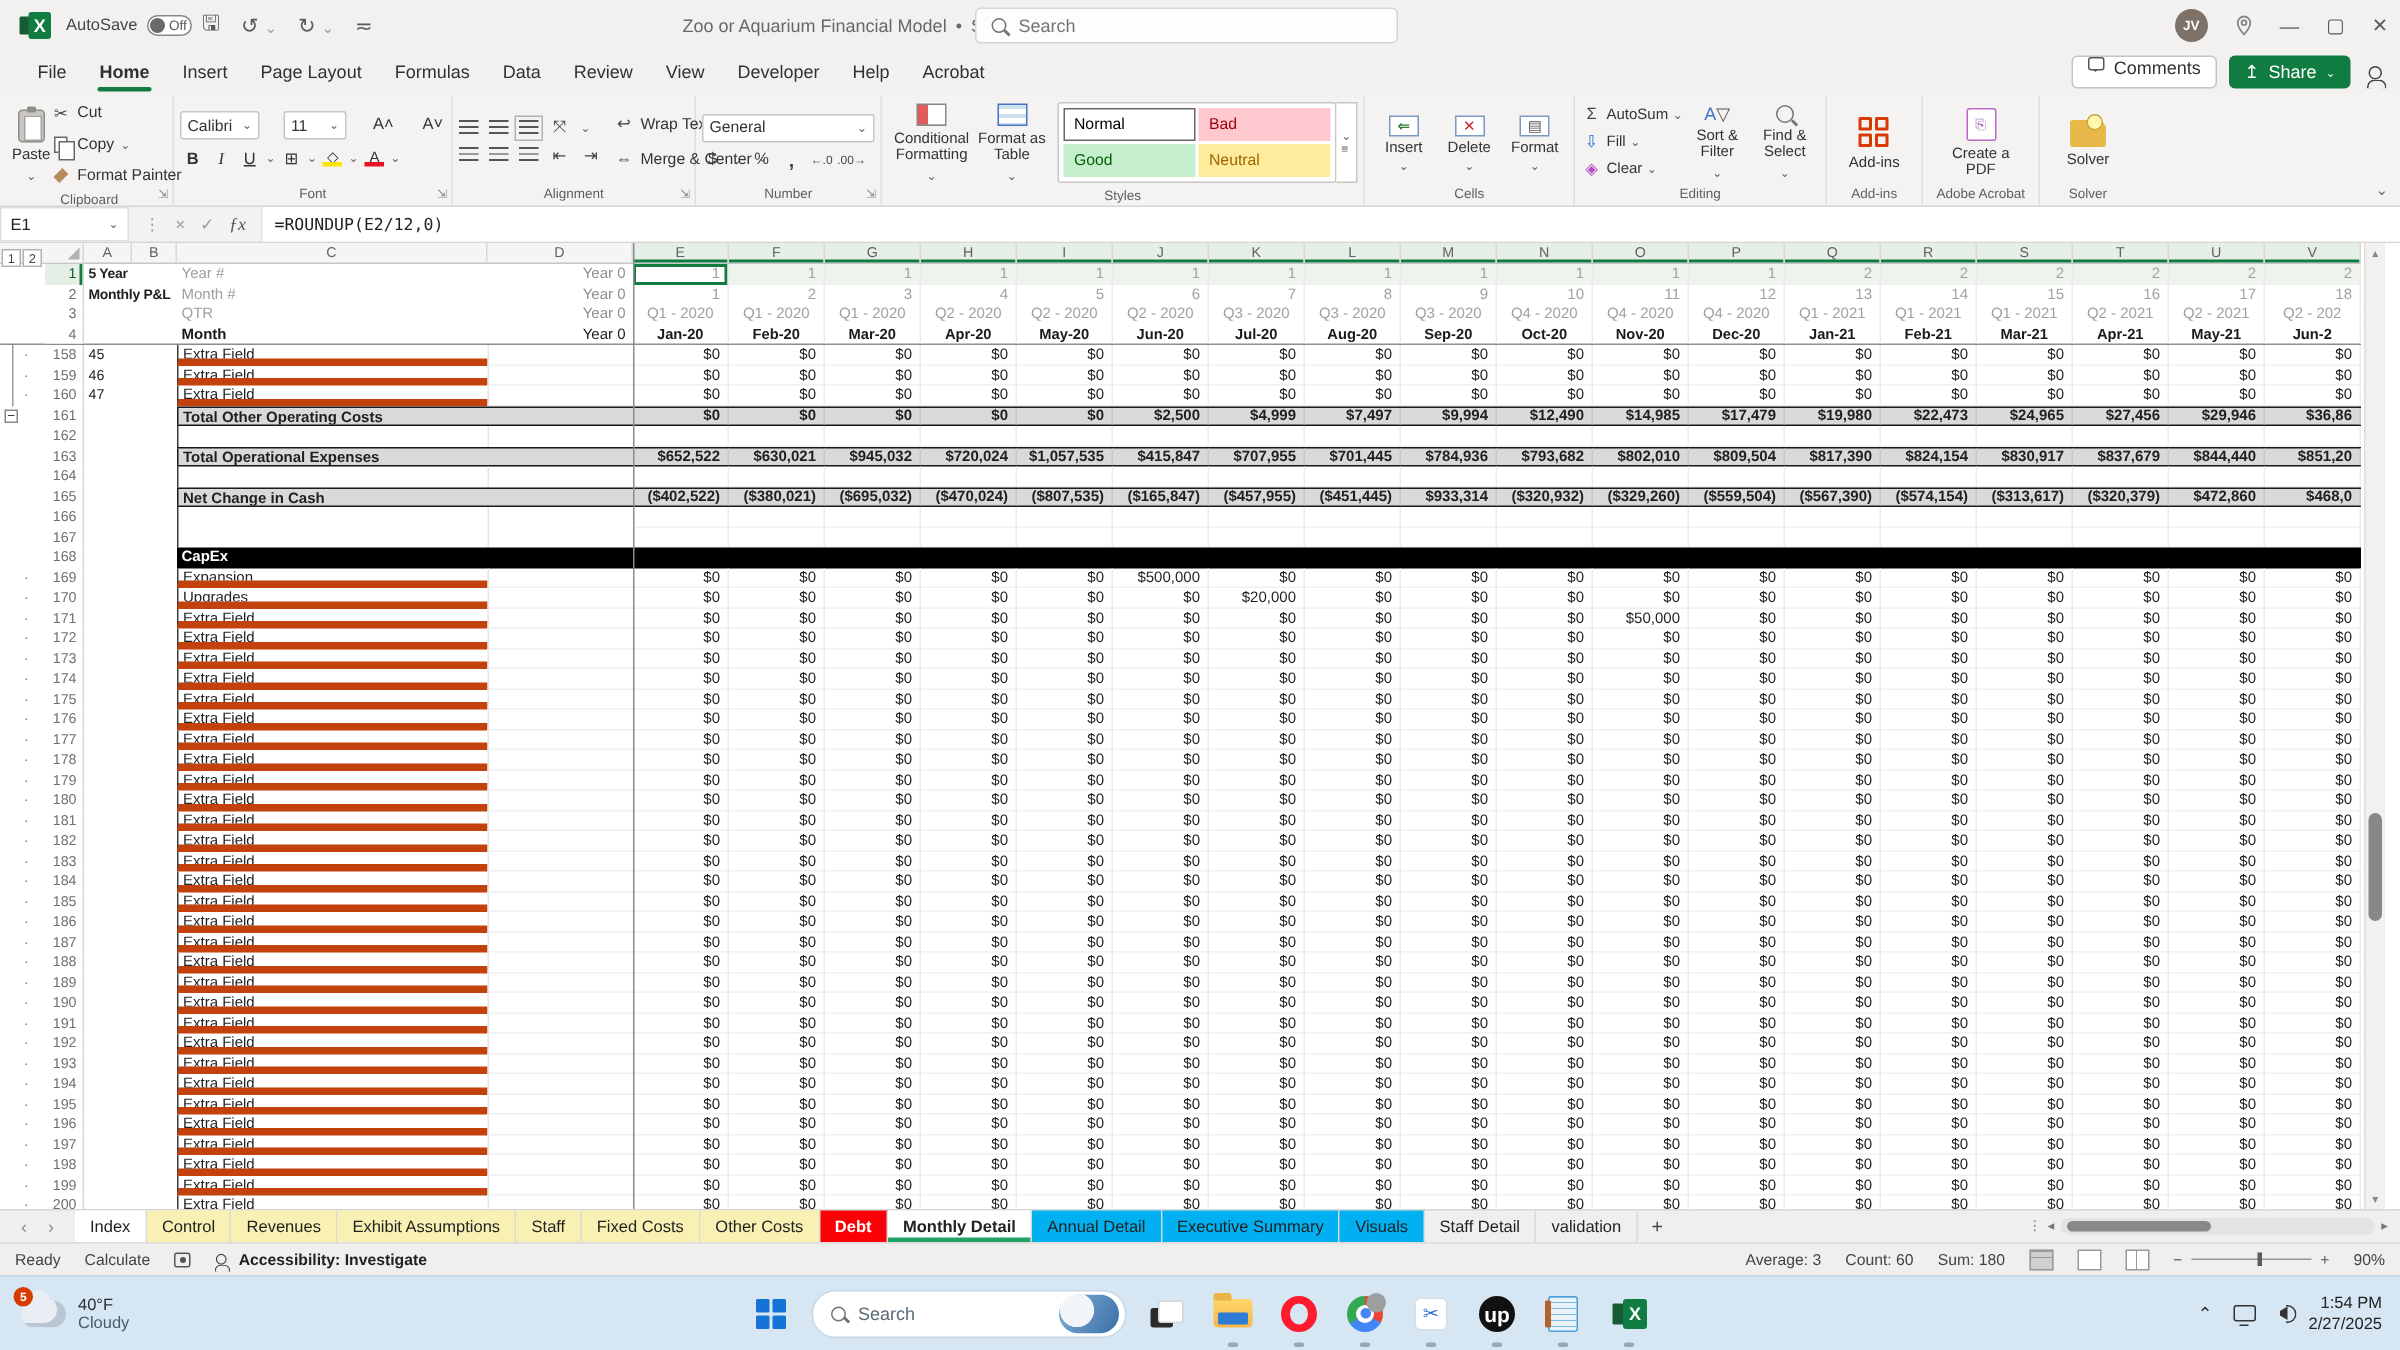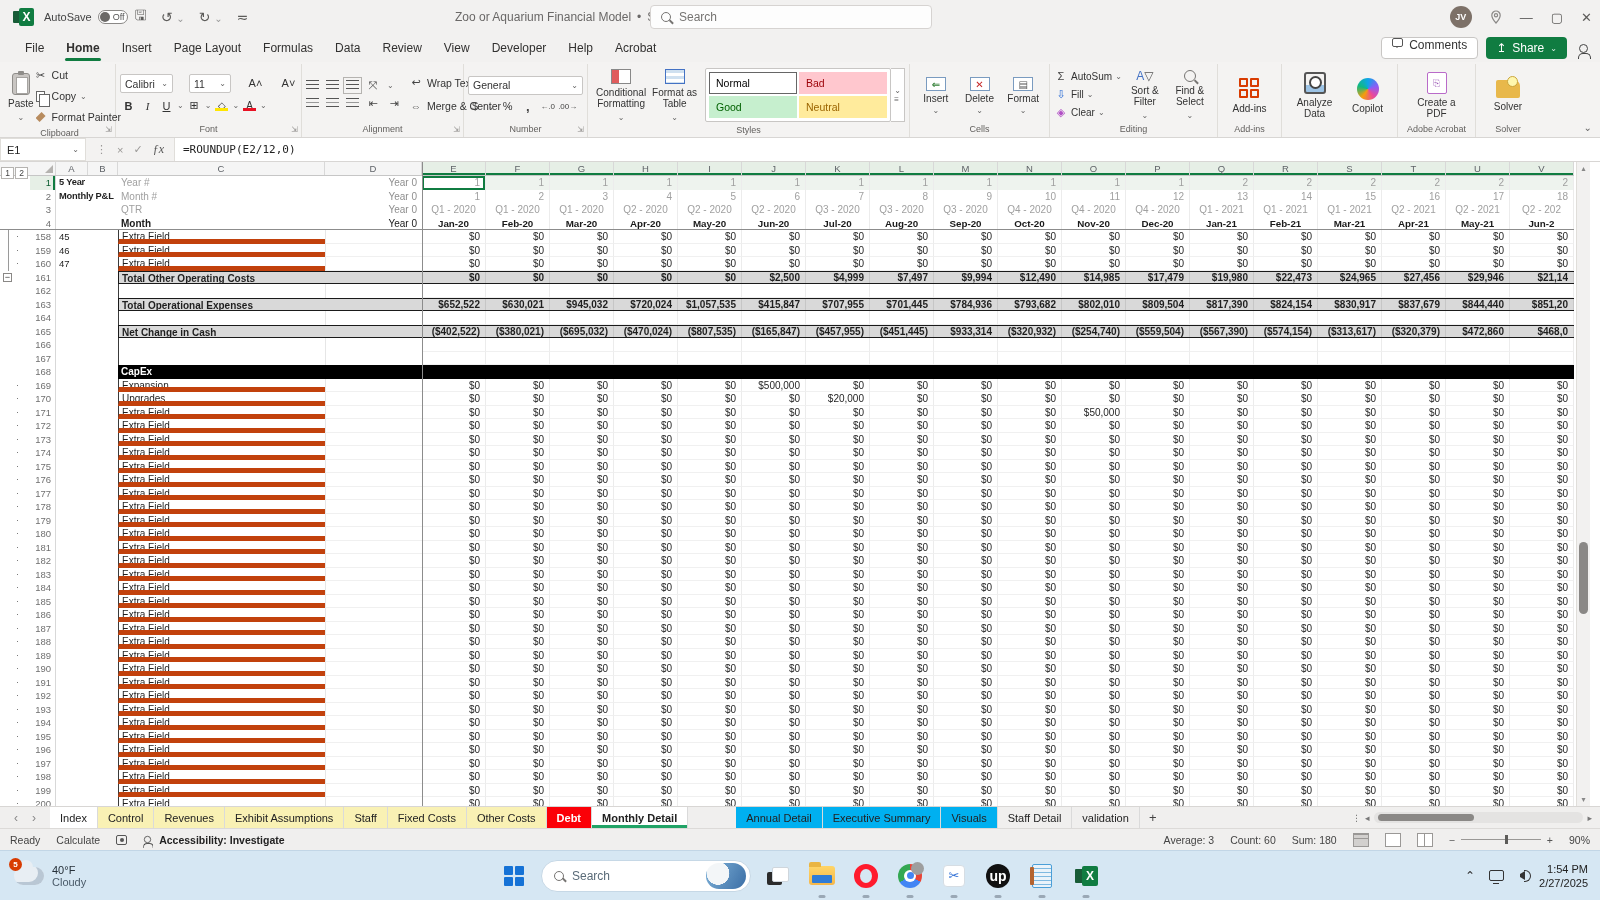--- a/index.html
+++ b/index.html
@@ -488,33 +488,20 @@
               <span></span>
               <span></span>
               <span></span>
             </span>
             <span class="cap">Add-ins</span>
           </div>
       </div>
       <div class="rg-label">Add-ins</div>
     </div>
 
-    <div class="rgroup" style="width:116px">
-      <div class="rg-body" style="justify-content:center;gap:2px">
-        <div class="bigbtn" style="width:54px">
-            <span class="analyze-ico"></span>
-            <span class="cap">Analyze Data</span>
-          </div>
-        <div class="bigbtn" style="width:48px">
-            <span class="copilot-ico"></span>
-            <span class="cap">Copilot</span>
-          </div>
-      </div>
-      <div class="rg-label"> </div>
-    </div>
 
     <div class="rgroup" style="width:78px">
       <div class="rg-body" style="justify-content:center">
         <div class="bigbtn">
             <span class="pdf-ico">⎘</span>
             <span class="cap">Create a PDF</span>
           </div>
       </div>
       <div class="rg-label">Adobe Acrobat</div>
     </div>
@@ -790,21 +777,21 @@
             <div class="v">$7,497</div>
             <div class="v">$9,994</div>
             <div class="v">$12,490</div>
             <div class="v">$14,985</div>
             <div class="v">$17,479</div>
             <div class="v">$19,980</div>
             <div class="v">$22,473</div>
             <div class="v">$24,965</div>
             <div class="v">$27,456</div>
             <div class="v">$29,946</div>
-            <div class="v">$21,14</div>
+            <div class="v">$36,86</div>
           </div>
         </div>
         <div class="grow r-blank">
           <div class="c-gut"></div>
           <div class="c-num">162</div>
           <div class="c-ab"></div>
           <div class="band">
             <div class="c-c"></div>
             <div class="c-d"></div>
             <div class="v"></div>
@@ -891,21 +878,21 @@
             <div class="v">($402,522)</div>
             <div class="v">($380,021)</div>
             <div class="v">($695,032)</div>
             <div class="v">($470,024)</div>
             <div class="v">($807,535)</div>
             <div class="v">($165,847)</div>
             <div class="v">($457,955)</div>
             <div class="v">($451,445)</div>
             <div class="v">$933,314</div>
             <div class="v">($320,932)</div>
-            <div class="v">($254,740)</div>
+            <div class="v">($329,260)</div>
             <div class="v">($559,504)</div>
             <div class="v">($567,390)</div>
             <div class="v">($574,154)</div>
             <div class="v">($313,617)</div>
             <div class="v">($320,379)</div>
             <div class="v">$472,860</div>
             <div class="v">$468,0</div>
           </div>
         </div>
         <div class="grow r-blank">
@@ -1915,21 +1902,21 @@
     <div style="display:flex">
         <div class="sheettab " style="background: rgb(255, 255, 255);">Index</div>
         <div class="sheettab " style="background: rgb(249, 241, 180);">Control</div>
         <div class="sheettab " style="background: rgb(249, 241, 180);">Revenues</div>
         <div class="sheettab " style="background: rgb(249, 241, 180);">Exhibit Assumptions</div>
         <div class="sheettab " style="background: rgb(249, 241, 180);">Staff</div>
         <div class="sheettab " style="background: rgb(249, 241, 180);">Fixed Costs</div>
         <div class="sheettab " style="background: rgb(249, 241, 180);">Other Costs</div>
         <div class="sheettab red" style="background: rgb(251, 0, 7);">Debt</div>
         <div class="sheettab activ" style="background: rgb(255, 255, 255);">Monthly Detail</div>
-        <div class="sheettab " style="background: rgb(0, 176, 240); margin-left: 48px;">Annual Detail</div>
+        <div class="sheettab " style="background: rgb(0, 176, 240);">Annual Detail</div>
         <div class="sheettab " style="background: rgb(0, 176, 240);">Executive Summary</div>
         <div class="sheettab " style="background: rgb(0, 176, 240);">Visuals</div>
         <div class="sheettab " style="background: transparent;">Staff Detail</div>
         <div class="sheettab " style="background: transparent;">validation</div>
       </div>
     <div class="addsheet">
         <span>+</span>
       </div>
     <div class="hscroll">
       <span>⋮</span>

